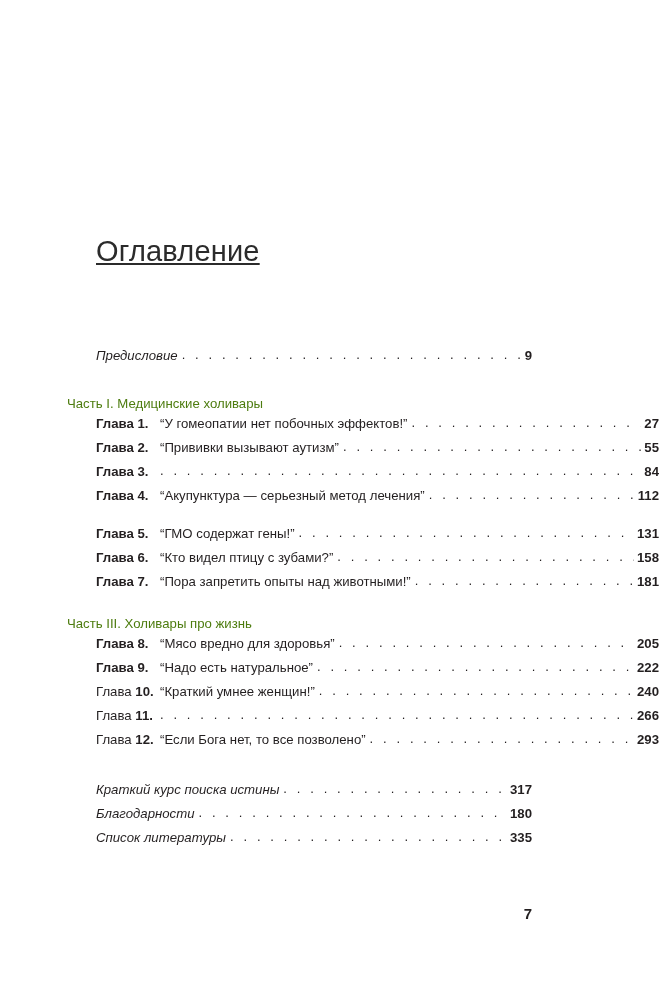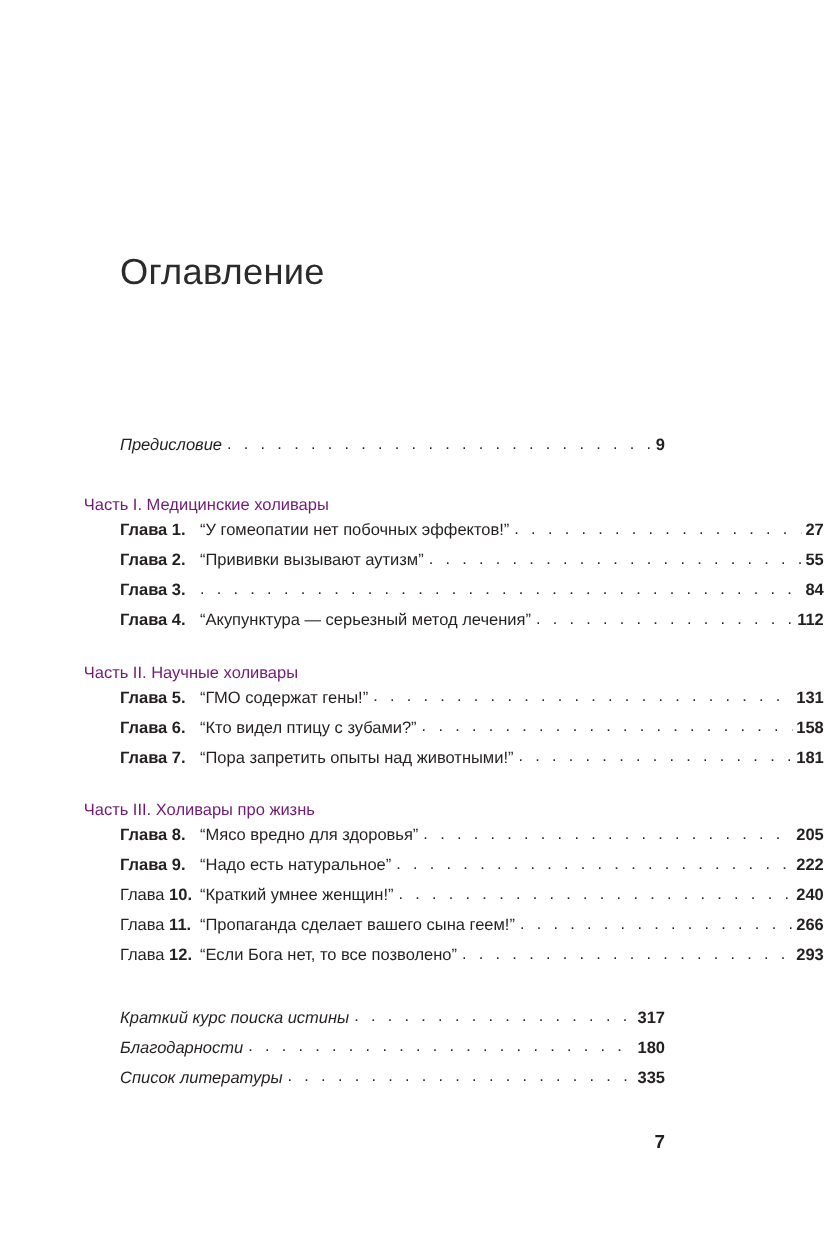--- a/index.html
+++ b/index.html
@@ -18,26 +18,27 @@
 
   .page {
     position: absolute;
     inset: 0;
   }
 
   
   .toc-title {
     position: absolute;
     left: 96px;
-    top: 204px;
+    top: 237px;
     font-size: 29px;
     font-weight: 400;
     letter-spacing: 0.2px;
     color: #2b2b2b;
     line-height: 1;
+    text-decoration: underline;
   }
 
   
   .toc-body {
     position: absolute;
     left: 0;
     top: 348px;
     width: 659px;
   }
 
@@ -96,21 +97,21 @@
     margin-right: 127px;
   }
 
   .italic .entry-text { font-style: italic; }
 
   
   .part-heading {
     margin-left: 67px;
     font-size: 13.2px;
     font-weight: 400;
-    color: #701a75;
+    color: #4d7c0f;
     height: 24px;
     line-height: 24px;
     white-space: nowrap;
   }
 
   .gap-sm { height: 14px; }
   .gap-md { height: 20px; }
   .gap-lg { height: 26px; }
 
   
@@ -167,21 +168,20 @@
       </div>
       <div class="row indent-chapter">
         <div class="entry">
           <span class="chap-label bold"><span>Глава </span><span class="num">4.</span></span>
           <span class="entry-text">“Акупунктура — серьезный метод лечения”</span>
           <span class="leader">. . . . . . . . . . . . . . . . . . . . . . . . . . . . . . . . . . . . . . . . . . . . . . . . . . . . . . . . . . . . . . . . . . . . . . . . . . . . . . . . . . . . . . . . . . . . . . . . . . . . . . . . . . . . . . . . . . . . . . . .</span>
           <span class="pageno">112</span>
         </div>
       </div>
       <div class="gap-sm"></div>
-      <div class="part-heading">Часть II. Научные холивары</div>
       <div class="row indent-chapter">
         <div class="entry">
           <span class="chap-label bold"><span>Глава </span><span class="num">5.</span></span>
           <span class="entry-text">“ГМО содержат гены!”</span>
           <span class="leader">. . . . . . . . . . . . . . . . . . . . . . . . . . . . . . . . . . . . . . . . . . . . . . . . . . . . . . . . . . . . . . . . . . . . . . . . . . . . . . . . . . . . . . . . . . . . . . . . . . . . . . . . . . . . . . . . . . . . . . . .</span>
           <span class="pageno">131</span>
         </div>
       </div>
       <div class="row indent-chapter">
         <div class="entry">
@@ -221,21 +221,20 @@
         <div class="entry">
           <span class="chap-label"><span>Глава </span><span class="num">10.</span></span>
           <span class="entry-text">“Краткий умнее женщин!”</span>
           <span class="leader">. . . . . . . . . . . . . . . . . . . . . . . . . . . . . . . . . . . . . . . . . . . . . . . . . . . . . . . . . . . . . . . . . . . . . . . . . . . . . . . . . . . . . . . . . . . . . . . . . . . . . . . . . . . . . . . . . . . . . . . .</span>
           <span class="pageno">240</span>
         </div>
       </div>
       <div class="row indent-chapter">
         <div class="entry">
           <span class="chap-label"><span>Глава </span><span class="num">11.</span></span>
-          <span class="entry-text">“Пропаганда сделает вашего сына геем!”</span>
           <span class="leader">. . . . . . . . . . . . . . . . . . . . . . . . . . . . . . . . . . . . . . . . . . . . . . . . . . . . . . . . . . . . . . . . . . . . . . . . . . . . . . . . . . . . . . . . . . . . . . . . . . . . . . . . . . . . . . . . . . . . . . . .</span>
           <span class="pageno">266</span>
         </div>
       </div>
       <div class="row indent-chapter">
         <div class="entry">
           <span class="chap-label"><span>Глава </span><span class="num">12.</span></span>
           <span class="entry-text">“Если Бога нет, то все позволено”</span>
           <span class="leader">. . . . . . . . . . . . . . . . . . . . . . . . . . . . . . . . . . . . . . . . . . . . . . . . . . . . . . . . . . . . . . . . . . . . . . . . . . . . . . . . . . . . . . . . . . . . . . . . . . . . . . . . . . . . . . . . . . . . . . . .</span>
           <span class="pageno">293</span>

